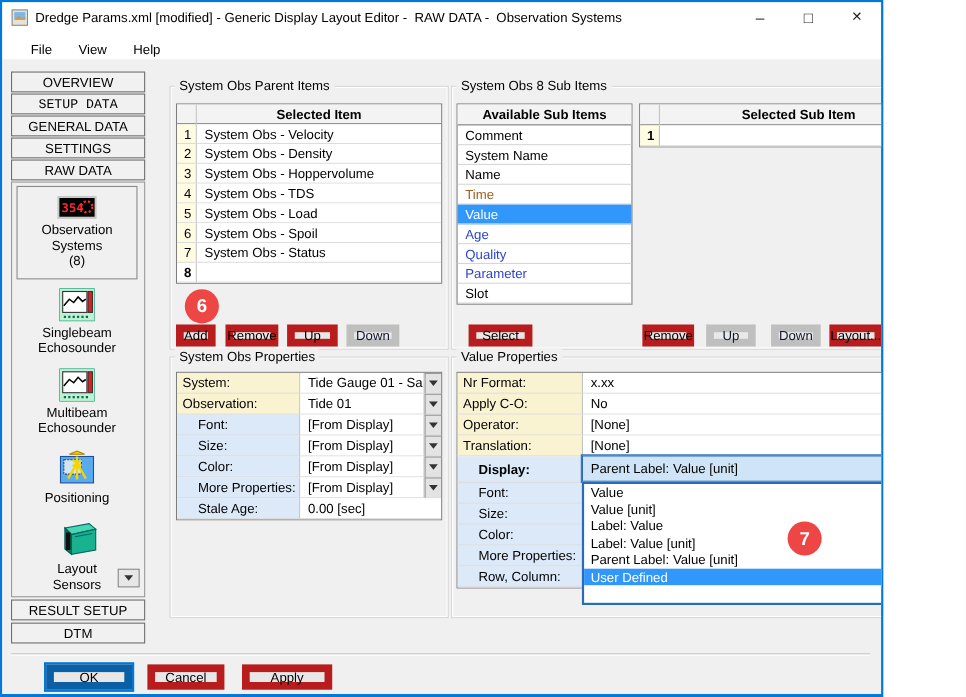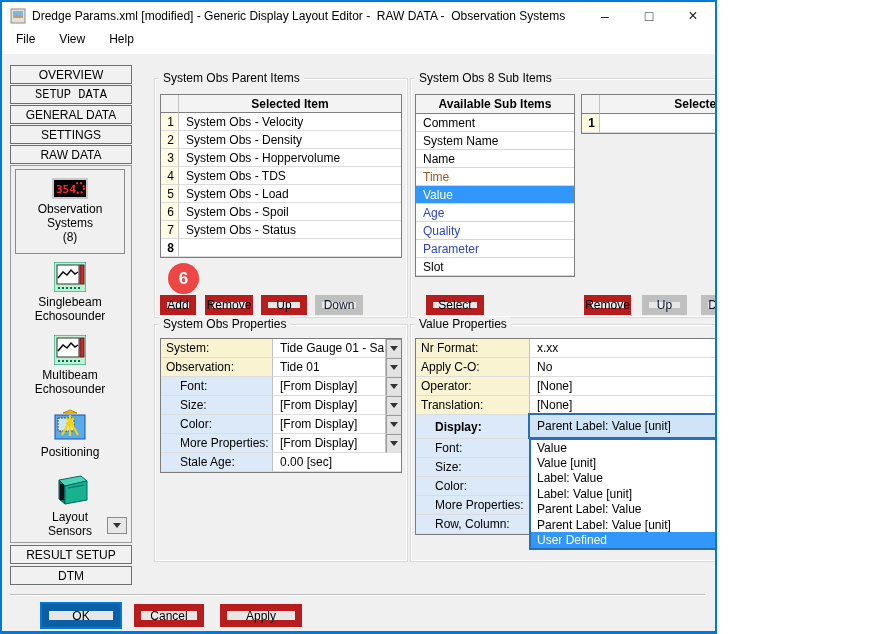--- a/index.html
+++ b/index.html
@@ -1,28 +1,28 @@
 <!DOCTYPE html>
 <html><head>
 <meta charset="utf-8">
 <style>
   * { margin:0; padding:0; box-sizing:border-box; }
   html,body { width:878px; height:634px; font-family:"Liberation Sans", sans-serif; }
   .window {
-    position:relative; width:717px; height:634px; background:#f0f0f0;
+    position:relative; width:803px; height:634px; background:#f0f0f0;
     border:2px solid #0079d8; border-bottom-width:3px; overflow:hidden;
     font-size:12px; color:#000;
   }
   
   .titlebar { position:absolute; left:0; top:0; right:0; height:28px; background:#fff; display:flex; align-items:center; }
   .title-icon { margin:0 6px 0 8px; width:16px; height:16px; flex:0 0 16px; }
   .title-text { font-size:12px; color:#000; white-space:pre; }
   .win-controls { position:absolute; right:0; top:0; height:28px; display:flex; }
   .win-btn { width:44px; height:28px; display:flex; align-items:center; justify-content:center; font-size:14px; color:#222; cursor:default; }
-  .menubar { position:absolute; left:0; top:28px; right:0; height:24px; background:#fff; display:flex; align-items:flex-start; padding-left:12px; gap:20px; }
+  .menubar { position:absolute; left:0; top:28px; right:0; height:24px; background:#fff; display:flex; align-items:flex-end; padding-left:24px; gap:20px; }
   .menu-item { font-size:12px; padding:2px 2px; }
   .content { position:absolute; left:0; top:52px; right:0; bottom:0; background:#f0f0f0; }
 
   
   .btn {
     position:absolute; height:20px; background:#e7e7e7; border:7px solid #b91c1c;
     font-size:12px; display:flex; align-items:center; justify-content:center; color:#000;
   }
   .btn.disabled { color:#0f172a; border-color:#bfbfbf; background:#e9e9e9; }
   .group { position:absolute; border:1px solid #d9d9d9; box-shadow:inset 0 0 0 1px #ffffff; }
@@ -379,21 +379,20 @@
 
     <div class="open-combo" style="left:527px; top:360px; width:325px; height:24px;">
       <span>Parent Label: Value [unit]</span>
       <span class="chevron"></span>
     </div>
     <div class="dropdown" style="left:527px; top:384px; width:325px; height:112px;">
       <div class="dd-item">Value</div>
       <div class="dd-item">Value [unit]</div>
       <div class="dd-item">Label: Value</div>
       <div class="dd-item">Label: Value [unit]</div>
-      <div class="dd-item">Parent Label: Value</div>
       <div class="dd-item">Parent Label: Value [unit]</div>
       <div class="dd-item hl">User Defined</div>
     </div>
 
     <div class="badge" style="left:714px; top:420px;">7</div>
 
     <div class="divider"></div>
     <div class="btn ok-focus" style="left:40px; top:550px; width:78px; height:23px;">OK</div>
     <div class="btn" style="left:132px; top:550px; width:70px; height:23px;">Cancel</div>
     <div class="btn" style="left:218px; top:550px; width:82px; height:23px;">Apply</div>

